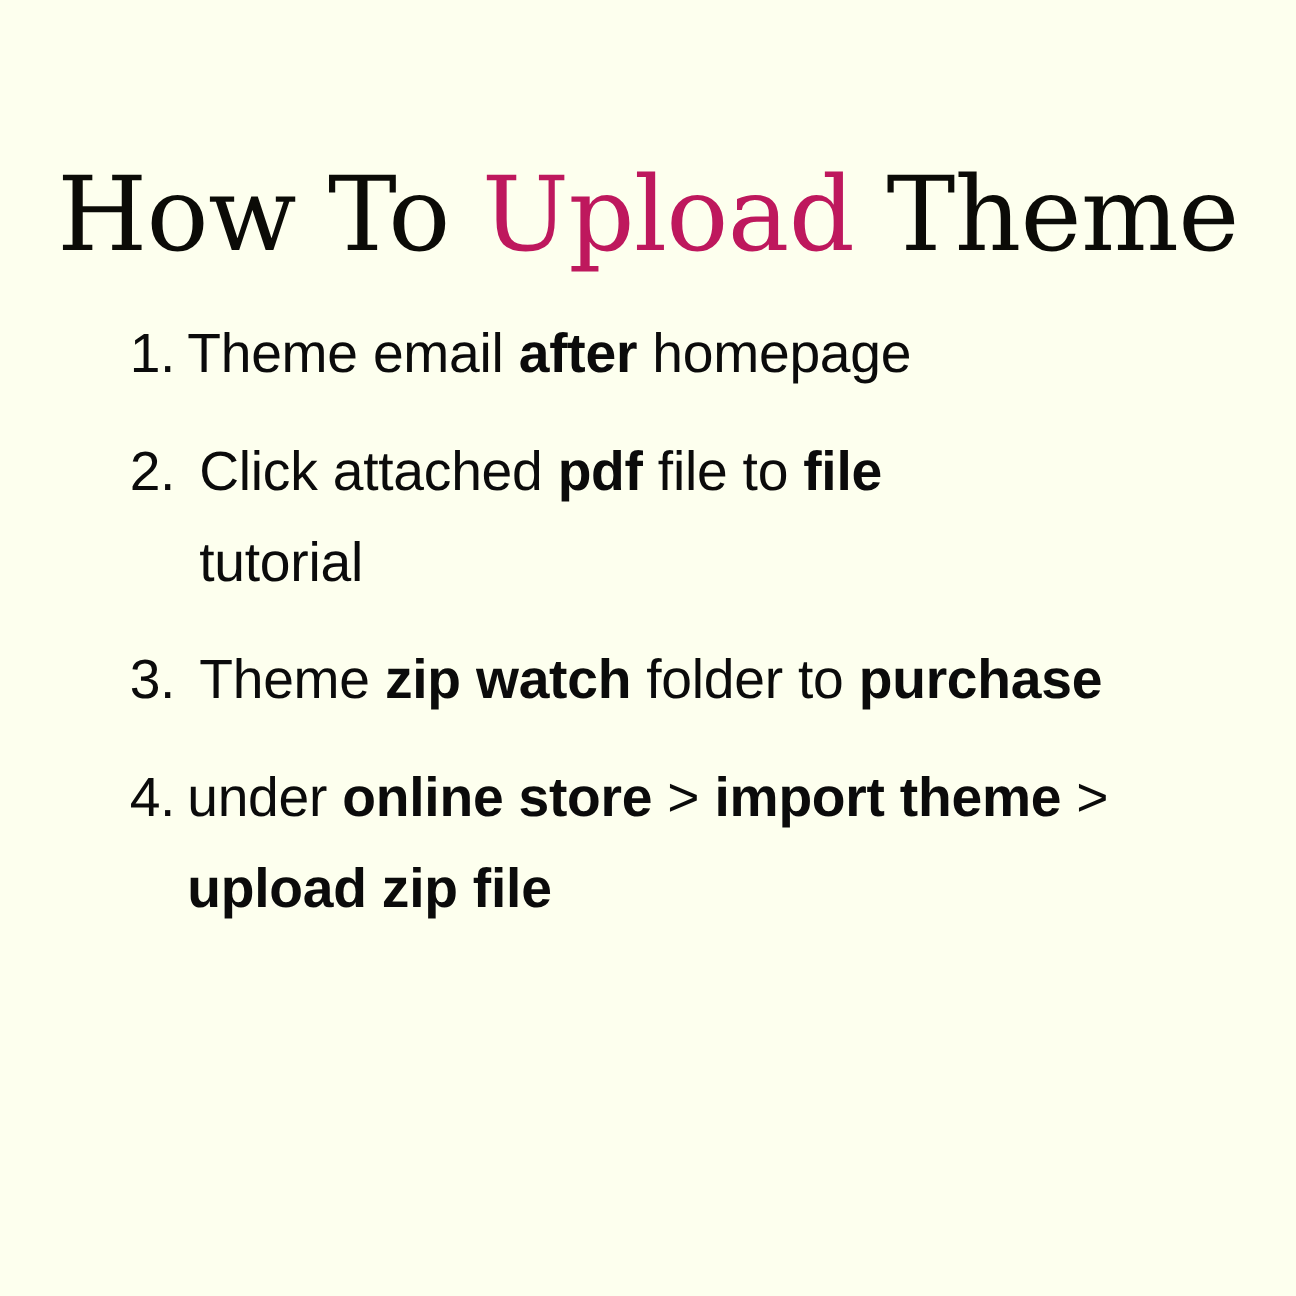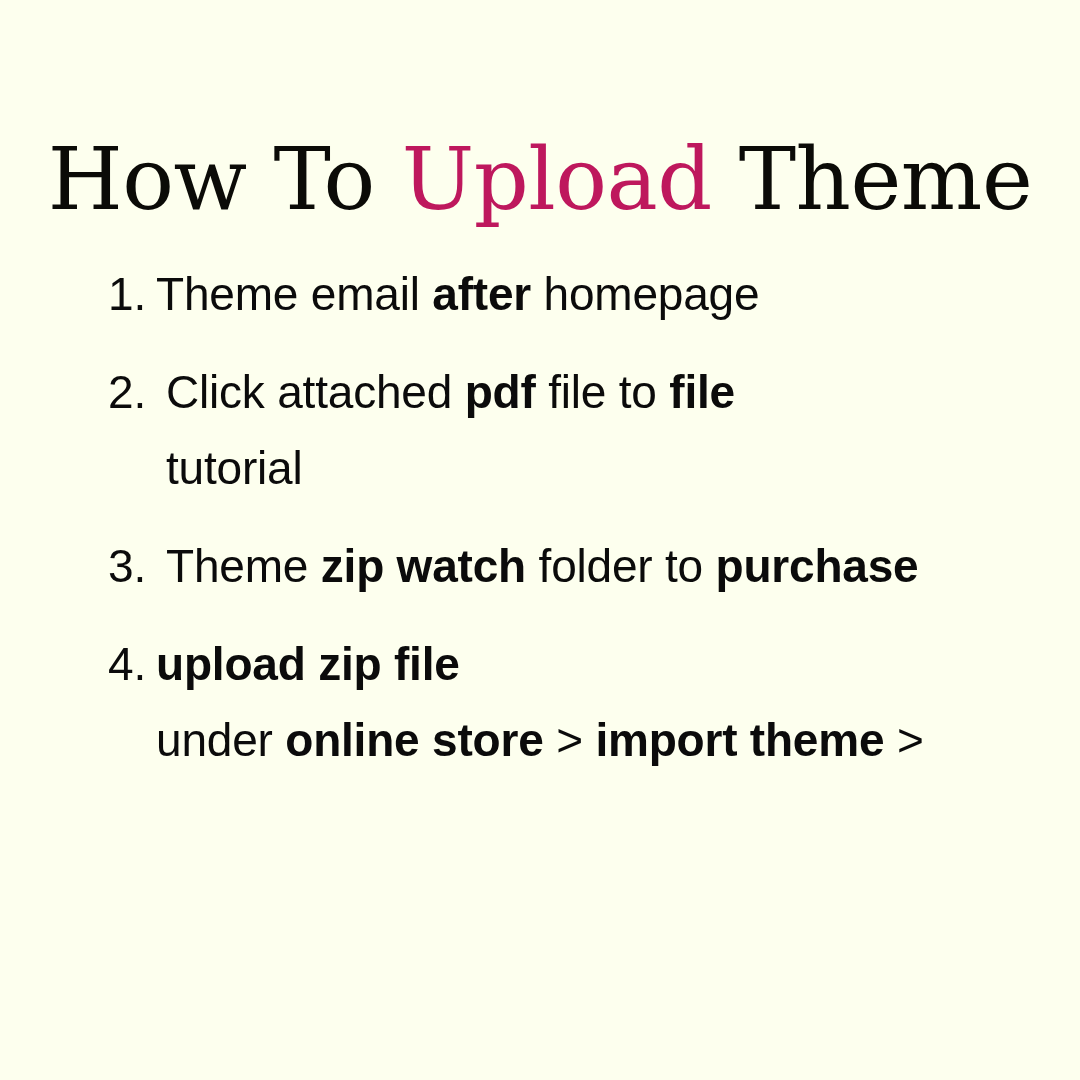--- a/index.html
+++ b/index.html
@@ -129,19 +129,19 @@
       </li>
       <li class="step gap-wide">
         <span class="marker">3.</span>
         <span class="body">
           <span class="line"><span class="sep">Theme </span><span class="b">zip watch</span><span class="sep"> folder to </span><span class="b">purchase</span></span>
         </span>
       </li>
       <li class="step gap-tight">
         <span class="marker">4.</span>
         <span class="body">
+          <span class="line"><span class="sep">under </span><span class="b">online store</span><span class="sep"> &gt; </span><span class="b">import theme</span><span class="sep"> &gt;</span></span>
           <span class="line"><span class="b">upload zip file</span></span>
-          <span class="line"><span class="sep">under </span><span class="b">online store</span><span class="sep"> &gt; </span><span class="b">import theme</span><span class="sep"> &gt;</span></span>
         </span>
       </li>
     </ol>
 
 </div>
 
 </body></html>

